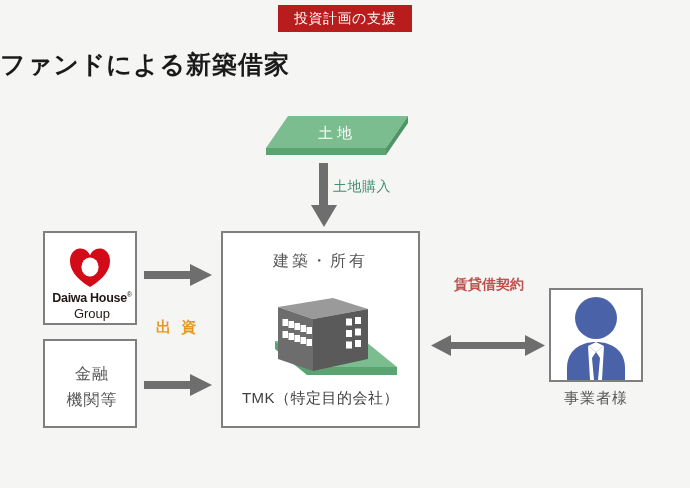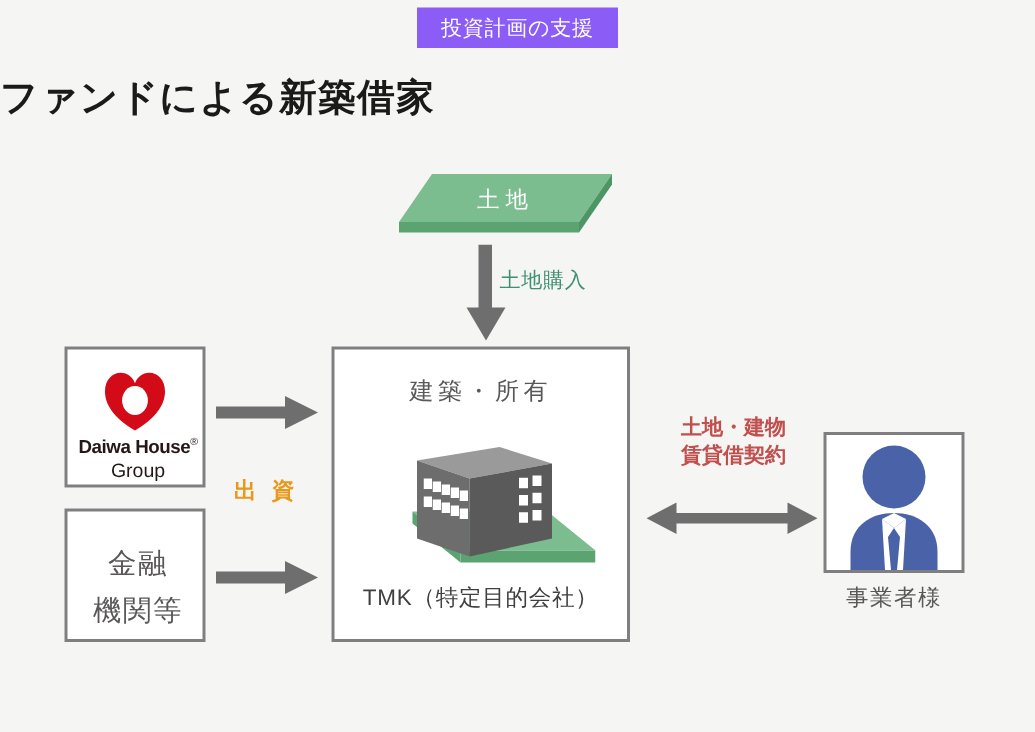--- a/index.html
+++ b/index.html
@@ -19,21 +19,21 @@
     height: 488px;
   }
   .abs { position: absolute; }
 
   
   #header-badge {
     left: 278px;
     top: 5px;
     width: 134px;
     height: 27px;
-    background: #8b5cf6;
+    background: #b91c1c;
     color: #ffffff;
     font-size: 14px;
     letter-spacing: 0.5px;
     display: flex;
     align-items: center;
     justify-content: center;
   }
   #page-title {
     left: 0;
     top: 48px;
@@ -142,21 +142,21 @@
     font-size: 13px;
     color: #231815;
   }
 
   
   #finance-text {
     position: absolute;
     left: 0; top: 20px; width: 94px;
     text-align: center;
     color: #595757;
-    font-size: 19px;
+    font-size: 16px;
     line-height: 1.65;
     letter-spacing: 1px;
   }
 
   
   #tmk-heading {
     position: absolute;
     left: 0; top: 18px; width: 195px;
     text-align: center;
     color: #595757;
@@ -293,21 +293,20 @@
           <rect x="101" y="48.5" width="6" height="7"></rect>
           <rect x="110" y="47" width="6" height="7"></rect>
         </g>
       </svg>
     </div>
 
     <div id="tmk-caption">TMK（特定目的会社）</div>
   </div>
 
   <div class="abs" id="lease-label">
-    <div>土地・建物</div>
     <div>賃貸借契約</div>
   </div>
 
   <div class="abs" style="left:429px; top:333px;">
     <svg width="118" height="26" viewBox="0 0 118 26">
       <rect x="16" y="9" width="86" height="7" fill="#6e6e6e"></rect>
       <polygon points="22,2 2,12.5 22,23" fill="#6e6e6e"></polygon>
       <polygon points="96,2 116,12.5 96,23" fill="#6e6e6e"></polygon>
     </svg>
   </div>

